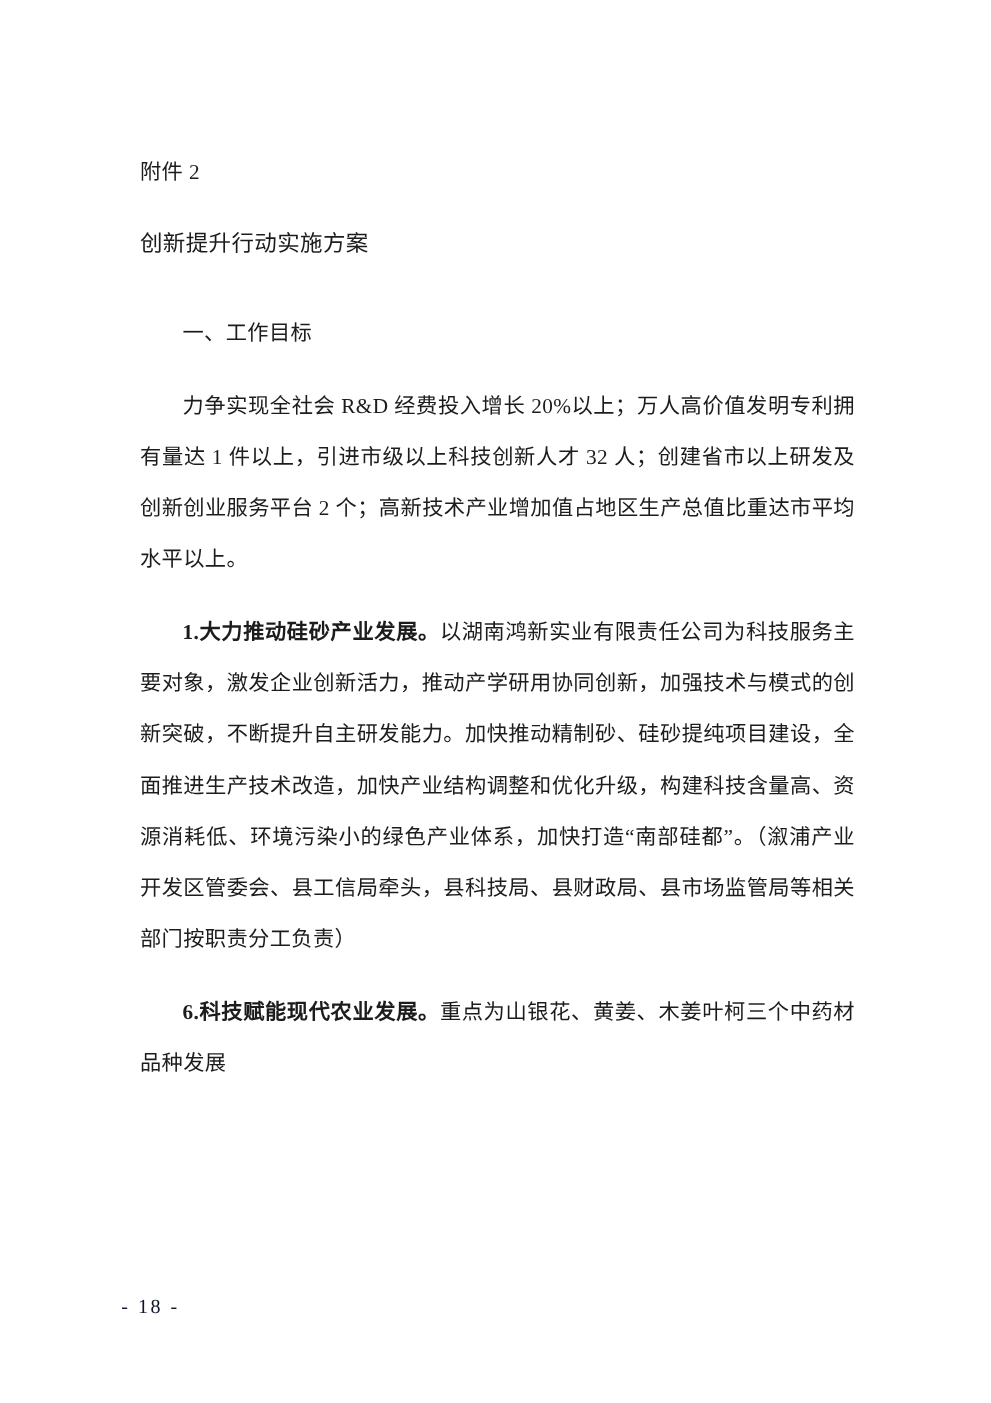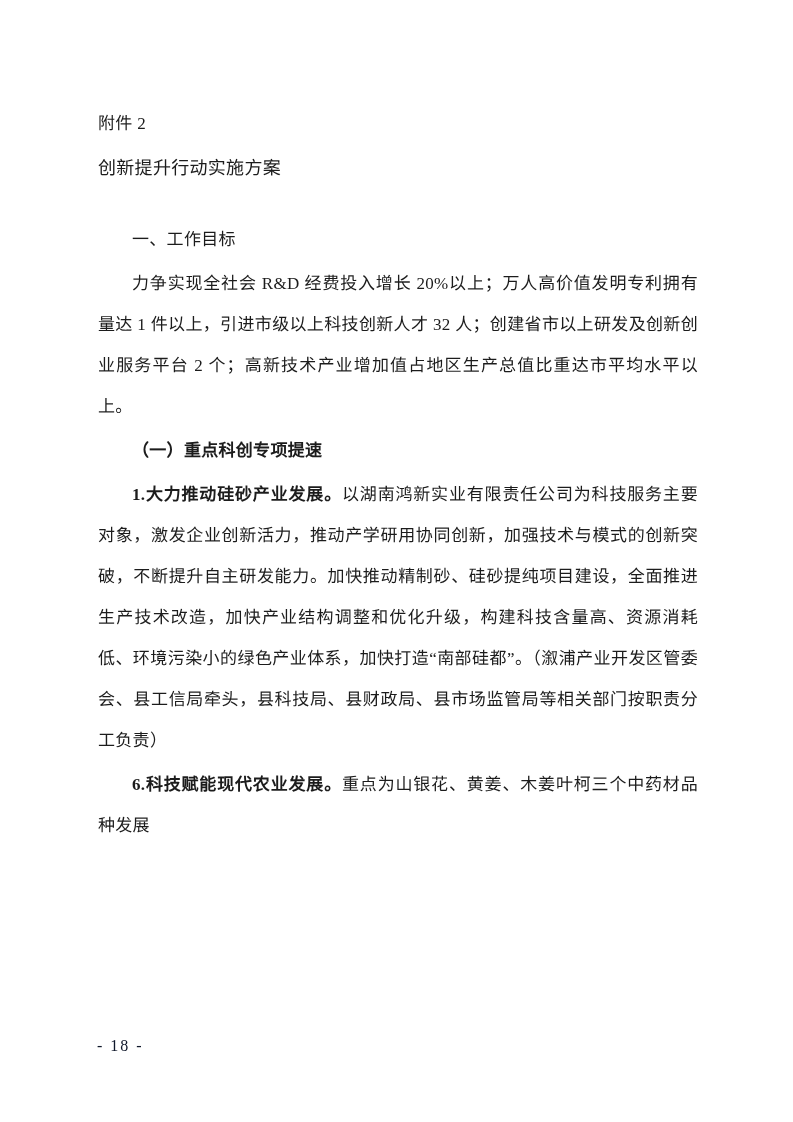--- a/index.html
+++ b/index.html
@@ -17,21 +17,21 @@
     font-family: "Liberation Serif", "DejaVu Serif", serif;
     color: #1c1c1c;
   }
   .content {
     position: absolute;
     top: 100px;
     left: 95px;
     width: 606px;
   }
   .content p {
-    margin: 3px;
+    margin: 17px;
     font-size: 17px;
     line-height: 41px;
     text-align: justify;
     letter-spacing: 0.3px;
   }
   .attachment-label {
     text-align: left;
   }
   .doc-title {
     text-align: left;
@@ -68,21 +68,20 @@
     <p class="attachment-label">附件 2</p>
 
     <p class="doc-title">创新提升行动实施方案</p>
 
 
     <p class="indent">一、工作目标</p>
 
     <p class="indent">力争实现全社会 R&amp;D 经费投入增长 20%以上；万人高价值发明专利拥有量达 1 件以上，引进市级以上科技创新人才 32 人；创建省市以上研发及创新创业服务平台 2 个；高新技术产业增加值占地区生产总值比重达市平均水平以上。</p>
 
 
-    <p class="indent bold">（一）重点科创专项提速</p>
 
     <p class="indent"><span class="lead">1.大力推动硅砂产业发展。</span><span>以湖南鸿新实业有限责任公司为科技服务主要对象，激发企业创新活力，推动产学研用协同创新，加强技术与模式的创新突破，不断提升自主研发能力。加快推动精制砂、硅砂提纯项目建设，全面推进生产技术改造，加快产业结构调整和优化升级，构建科技含量高、资源消耗低、环境污染小的绿色产业体系，加快打造“南部硅都”。（溆浦产业开发区管委会、县工信局牵头，县科技局、县财政局、县市场监管局等相关部门按职责分工负责）</span></p>
 
 
     <p class="indent"><span class="lead">6.科技赋能现代农业发展。</span><span>重点为山银花、黄姜、木姜叶柯三个中药材品种发展</span></p>
 
   </div>
 
   <div class="page-number">- 18 -</div>
 </div>

